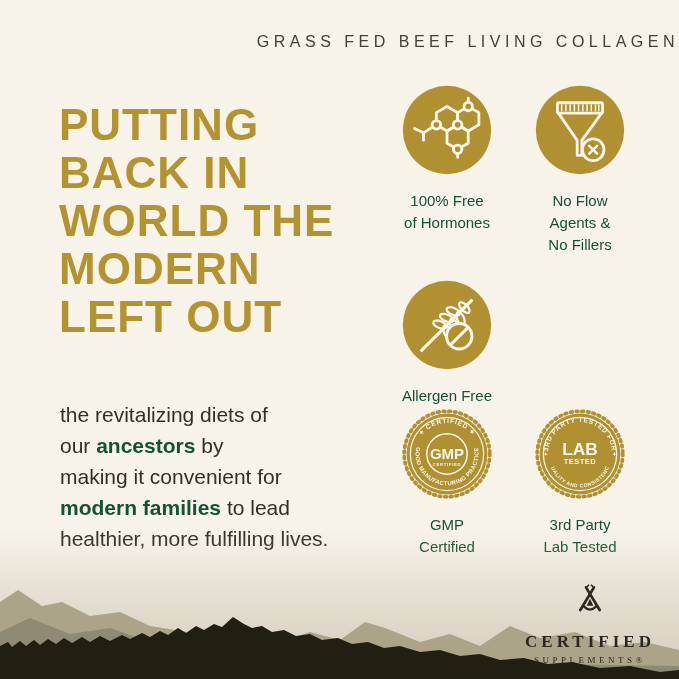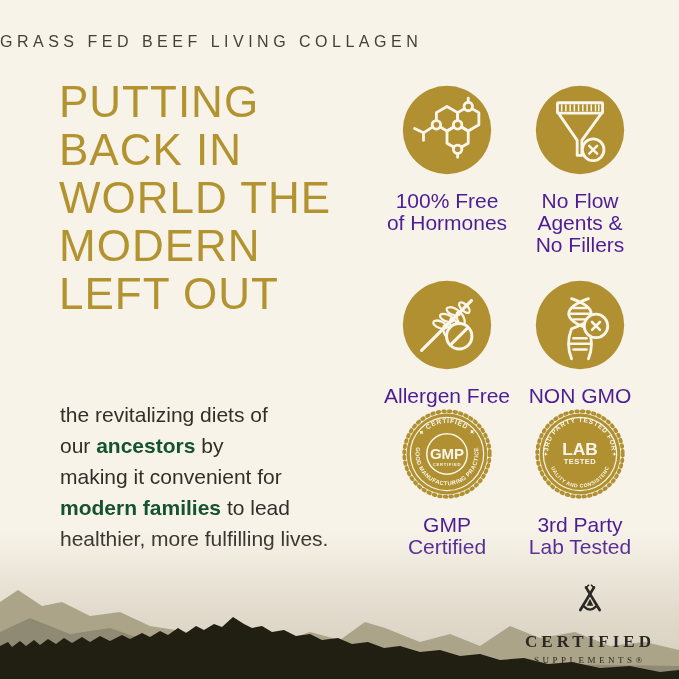--- a/index.html
+++ b/index.html
@@ -4,42 +4,42 @@
 <style>
   html,body{margin:0;padding:0;}
   .canvas{
     position:relative; width:679px; height:679px; overflow:hidden;
     background:#f8f3e9;
     font-family:"Liberation Sans", sans-serif;
   }
   
   .kicker{
     position:absolute; top:33px; left:0; width:100%;
-    text-align:left; font-size:16px; letter-spacing:4.5px;
+    text-align:right; font-size:16px; letter-spacing:4.5px;
     color:#45413a; font-weight:400;
   }
   
   .headline{
-    position:absolute; left:59px; top:78px;
-    color:#b39330; font-weight:400; font-size:44px;
+    position:absolute; left:59px; top:101px;
+    color:#b39330; font-weight:700; font-size:44px;
     line-height:48px; letter-spacing:1px;
   }
   
   .copy{
     position:absolute; left:60px; top:399px; width:330px;
     color:#322f2a; font-size:21px; line-height:31px; font-weight:400;
   }
   .copy .em{ font-weight:700; color:#14532d;}
   
   .badge-cell{ position:absolute; width:134px; text-align:center;}
   .c1{left:380px;} .c2{left:513px;}
   .r1{top:83px;} .r2{top:278px;} .r3{top:407px;}
   .badge-circle{ width:94px; height:94px; margin:0 auto; display:block;}
   .badge-label{
-    margin-top:13px; font-size:21px; line-height:22px; color:#4c1d95;
+    margin-top:13px; font-size:15px; line-height:22px; color:#14532d;
     white-space:pre-line;
   }
   
   .haze{
     position:absolute; left:0; bottom:0; width:679px; height:150px;
     background:linear-gradient(180deg, rgba(212,204,186,0) 0%, rgba(198,190,170,0.45) 55%, rgba(188,180,160,0.6) 100%);
   }
   .mountains{ position:absolute; left:0; bottom:0; width:679px; height:125px; display:block;}
   
   .brand{
@@ -143,41 +143,20 @@
           <ellipse cx="56.7" cy="35.5" rx="3.6" ry="7.6" transform="rotate(-68 56.7 35.5)"></ellipse>
           <ellipse cx="68.5" cy="31.5" rx="3.4" ry="7.2" transform="rotate(-45 68.5 31.5)"></ellipse>
         </g>
         <circle cx="63" cy="62" r="13.5" fill="#b09030" stroke-width="3.2"></circle>
         <line x1="53.8" y1="71.2" x2="72.2" y2="52.8" stroke-width="3.2"></line>
       </g>
     </svg>
     <div class="badge-label">Allergen Free</div>
   </div>
 
-  <div class="badge-cell c2 r2">
-    <svg class="badge-circle" viewBox="0 0 100 100">
-      <circle cx="50" cy="50" r="47" fill="#b09030"></circle>
-      <g stroke="#faf6ec" fill="none" stroke-linecap="round" stroke-linejoin="round">
-        <g stroke-width="2.6">
-          <line x1="43" y1="32" x2="57" y2="32"></line>
-          <line x1="40" y1="38" x2="60" y2="38"></line>
-          <line x1="43" y1="44" x2="57" y2="44"></line>
-          <line x1="43" y1="64" x2="57" y2="64"></line>
-          <line x1="40" y1="70" x2="60" y2="70"></line>
-          <line x1="43" y1="76" x2="57" y2="76"></line>
-        </g>
-        <path d="M41,22 C69,32 69,44 41,54 C37,64 37,76 41,86" stroke-width="3"></path>
-        <path d="M59,22 C31,32 31,44 59,54 C63,64 63,76 59,86" stroke-width="3"></path>
-        <circle cx="67" cy="51" r="12.5" fill="#b09030" stroke-width="3"></circle>
-        <line x1="62.8" y1="46.8" x2="71.2" y2="55.2" stroke-width="2.8"></line>
-        <line x1="71.2" y1="46.8" x2="62.8" y2="55.2" stroke-width="2.8"></line>
-      </g>
-    </svg>
-    <div class="badge-label">NON GMO</div>
-  </div>
 
   <div class="badge-cell c1 r3">
     <svg class="badge-circle" viewBox="0 0 100 100">
       <defs>
         <path id="gmp-top" d="M 19,38.7 A 33,33 0 0 1 81,38.7"></path>
         <path id="gmp-bottom" d="M 17.6,41.3 A 33.5,33.5 0 1 0 82.4,41.3"></path>
       </defs>
       <circle cx="50" cy="50" r="43" fill="#b09030"></circle>
       <circle cx="50" cy="50" r="45.5" fill="none" stroke="#b09030" stroke-width="4" stroke-dasharray="1.8 4.2" stroke-linecap="round"></circle>
       <circle cx="50" cy="50" r="39" fill="none" stroke="#f9f5ea" stroke-width="1.3"></circle>

